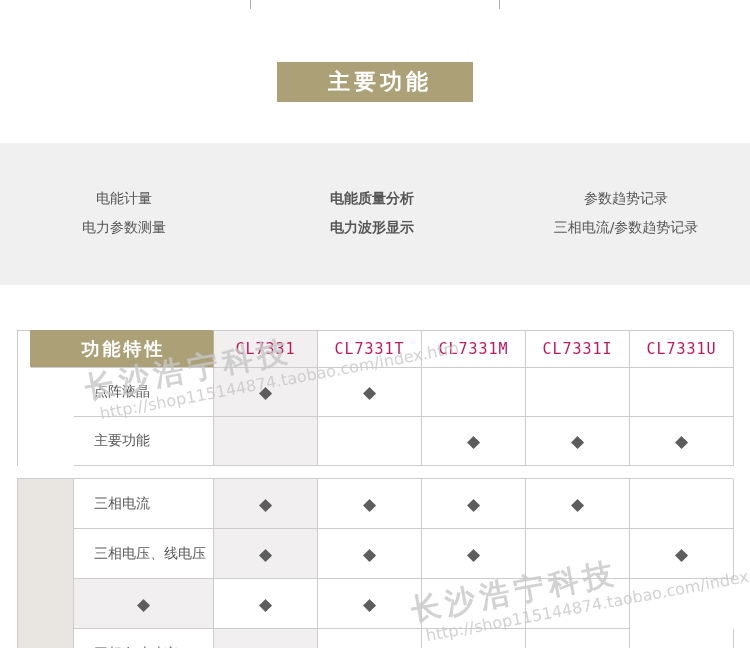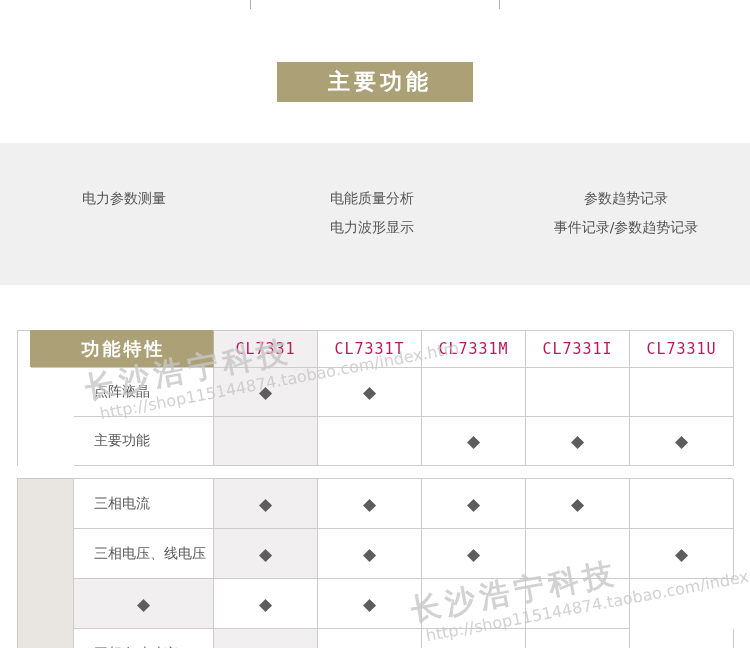--- a/index.html
+++ b/index.html
@@ -17,21 +17,21 @@
     position:absolute; left:277px; top:62px; width:196px; height:40px;
     background:#aba076; color:#ffffff; font-size:22px; font-weight:bold;
     letter-spacing:4px; text-align:center; line-height:40px; padding-left:10px;
   }
 
   
   .features { position:absolute; left:0; top:143px; width:750px; height:142px; background:#f0f0f0; }
   .feat-col { position:absolute; top:48px; text-align:center; color:#565656; font-size:14px; }
   .feat-col .feat-item { height:15px; line-height:15px; margin-bottom:14px; white-space:nowrap; }
   .fc1 { left:24px;  width:200px; }
-  .fc2 { left:272px; width:200px; }
+  .fc2 { left:272px; width:200px;font-weight:bold; }
   .fc3 { left:506px; width:240px; }
 
   
   .tbl {
     position:absolute; left:17px; width:716px; display:grid;
     grid-template-columns:56px 140px 104px 104px 104px 104px 104px;
     border-top:1px solid #cccccc; border-left:1px solid #cccccc;
     background:#ffffff;
   }
   .tbl-1 { top:330px; grid-template-rows:37px 49px 49px; }
@@ -70,29 +70,30 @@
 
 <div class="canvas">
 
   <div class="tick tick-1"></div>
   <div class="tick tick-2"></div>
 
   <div class="banner">主要功能</div>
 
   <div class="features">
     <div class="feat-col fc1">
+      <div class="feat-item">电能计量</div>
       <div class="feat-item">电力参数测量</div>
     </div>
     <div class="feat-col fc2">
       <div class="feat-item">电能质量分析</div>
       <div class="feat-item">电力波形显示</div>
     </div>
     <div class="feat-col fc3">
       <div class="feat-item">参数趋势记录</div>
-      <div class="feat-item">事件记录/参数趋势记录</div>
+      <div class="feat-item">三相电流/参数趋势记录</div>
     </div>
   </div>
 
   <div class="tbl tbl-1">
     <div class="cell hdr-feature">功能特性</div>
     <div class="cell hdr-model c0">CL7331</div>
     <div class="cell hdr-model">CL7331T</div>
     <div class="cell hdr-model">CL7331M</div>
     <div class="cell hdr-model">CL7331I</div>
     <div class="cell hdr-model">CL7331U</div>

